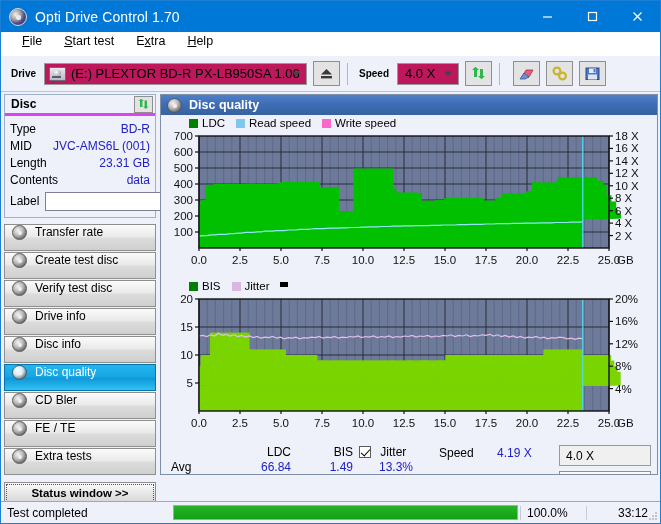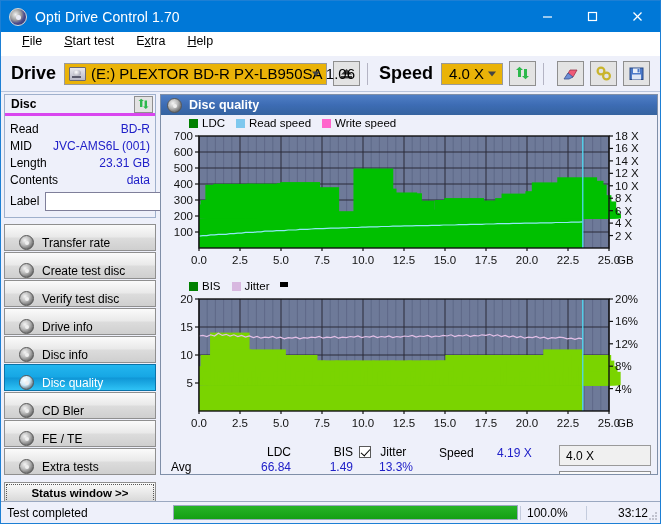--- a/index.html
+++ b/index.html
@@ -63,27 +63,27 @@
   .menu-item u { text-decoration: underline; }
 
   
   .toolbar {
     height: 36px;
     background: #eef0fa;
     display: flex; align-items: center;
     padding: 0 6px;
     border-bottom: 1px solid #b8c4dc;
   }
-  .tb-label { font-weight: bold; font-size: 18px; padding: 0 8px 0 4px; }
+  .tb-label { font-weight: bold; font-size: 10px; padding: 0 8px 0 4px; }
   .combo {
-    height: 22px; background: #eab308;
+    height: 22px; background: #be185d;
     border: 1px solid #9a9a9a;
     display: flex; align-items: center;
     position: relative; color: #000;
-    font-size: 15px;
+    font-size: 13px;
   }
   .combo .caret {
     position: absolute; right: 6px; top: 50%;
     transform: translateY(-50%);
     width: 0; height: 0;
     border-left: 4px solid transparent;
     border-right: 4px solid transparent;
     border-top: 5px solid #444;
   }
   .drive-combo { width: 263px; padding-left: 4px; }
@@ -158,22 +158,22 @@
     width:5px; height:5px; border-radius:50%; background:#f4f4ea;
     border:1px solid #9a9760;
   }
 
   
   .nav { margin-top: 6px; }
   .nav-btn {
     height: 27px; margin-bottom: 1px;
     background: linear-gradient(#fbfbfb 0%, #e9e9e9 48%, #dcdcdc 52%, #cfcfcf 100%);
     border: 1px solid #8f8f8f;
-    display: flex; align-items: flex-end;
-    padding-left: 14px;
+    display: flex; align-items: flex-start;
+    padding-left: 7px;
     font-size: 12px; color: #000;
   }
   .nav-btn.active {
     background: linear-gradient(#23b6ef 0%, #16a6e4 48%, #0f96d6 52%, #2ec2f5 100%);
     border-color: #0a72a8;
     color: #ffffff;
   }
   .nav-ico {
     width: 15px; height: 15px; margin-right: 8px; flex: none;
     border-radius: 50%;
@@ -372,21 +372,21 @@
           <span class="panel-head-title">Disc</span>
           <span class="mini-btn">
             <svg width="13" height="12" viewBox="0 0 13 12">
               <path d="M3 9 L3 3 L1.5 3 L4.2 0.7 L6.9 3 L5.4 3 L5.4 9 Z" fill="#2db84c"></path>
               <path d="M10 2.5 L10 8.5 L11.5 8.5 L8.8 11 L6.1 8.5 L7.6 8.5 L7.6 2.5 Z" fill="#2db84c"></path>
             </svg>
           </span>
         </div>
         <div class="disc-rows">
           <div class="disc-row">
-            <span class="k">Read</span>
+            <span class="k">Type</span>
             <span class="v">BD-R</span>
           </div>
           <div class="disc-row">
             <span class="k">MID</span>
             <span class="v">JVC-AMS6L (001)</span>
           </div>
           <div class="disc-row">
             <span class="k">Length</span>
             <span class="v">23.31 GB</span>
           </div>

